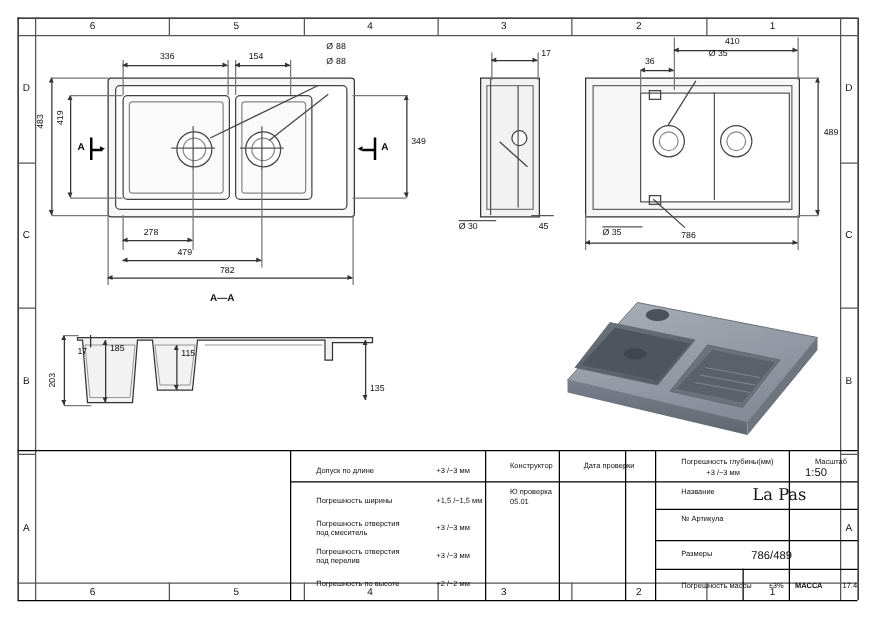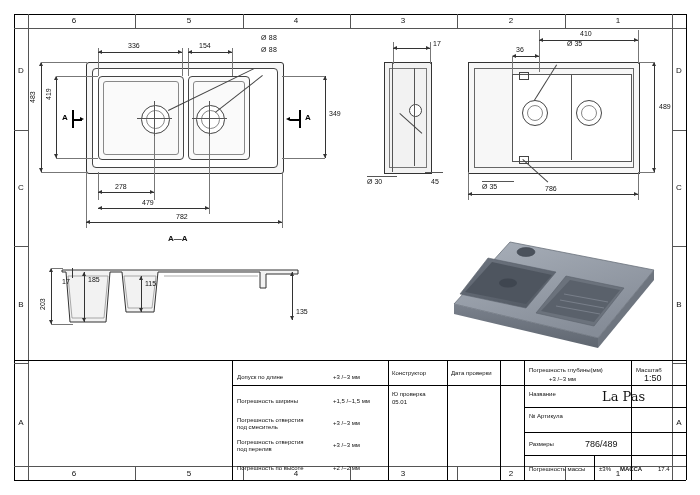--- a/index.html
+++ b/index.html
@@ -94,20 +94,21 @@
 
   
   .render3d { position: absolute; }
   .tb-cell {
     position: absolute;
     box-sizing: border-box;
     font-size: 6px;
     color: #111;
     padding: 1px 3px;
     line-height: 1.15;
+    margin-left: 16px;
   }
   .brand {
     position: absolute;
     font-family: "DejaVu Serif", serif;
     font-size: 21px;
     color: #111;
     letter-spacing: 0px;
   }
   .modelname {
     position: absolute;

